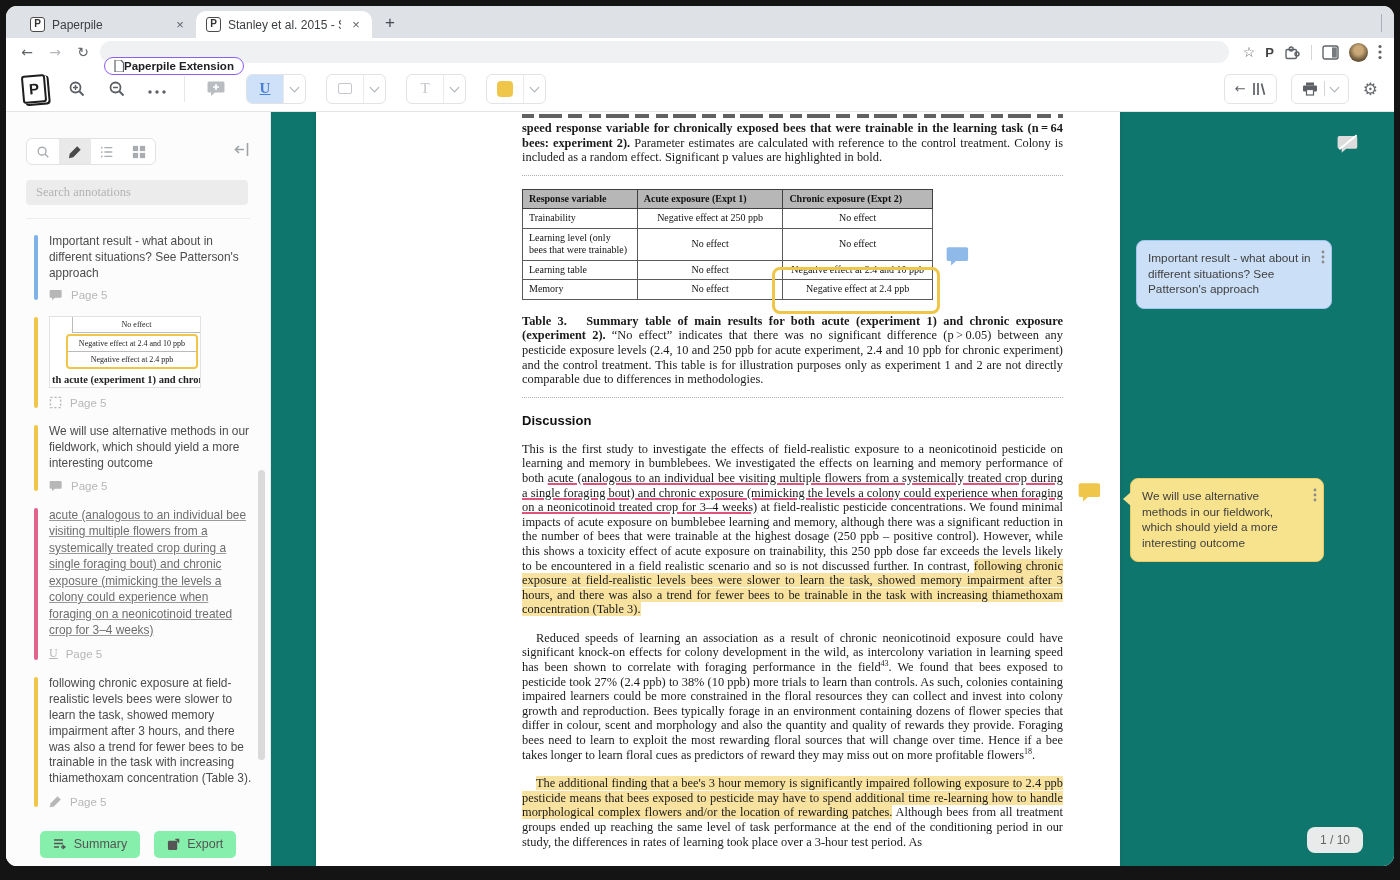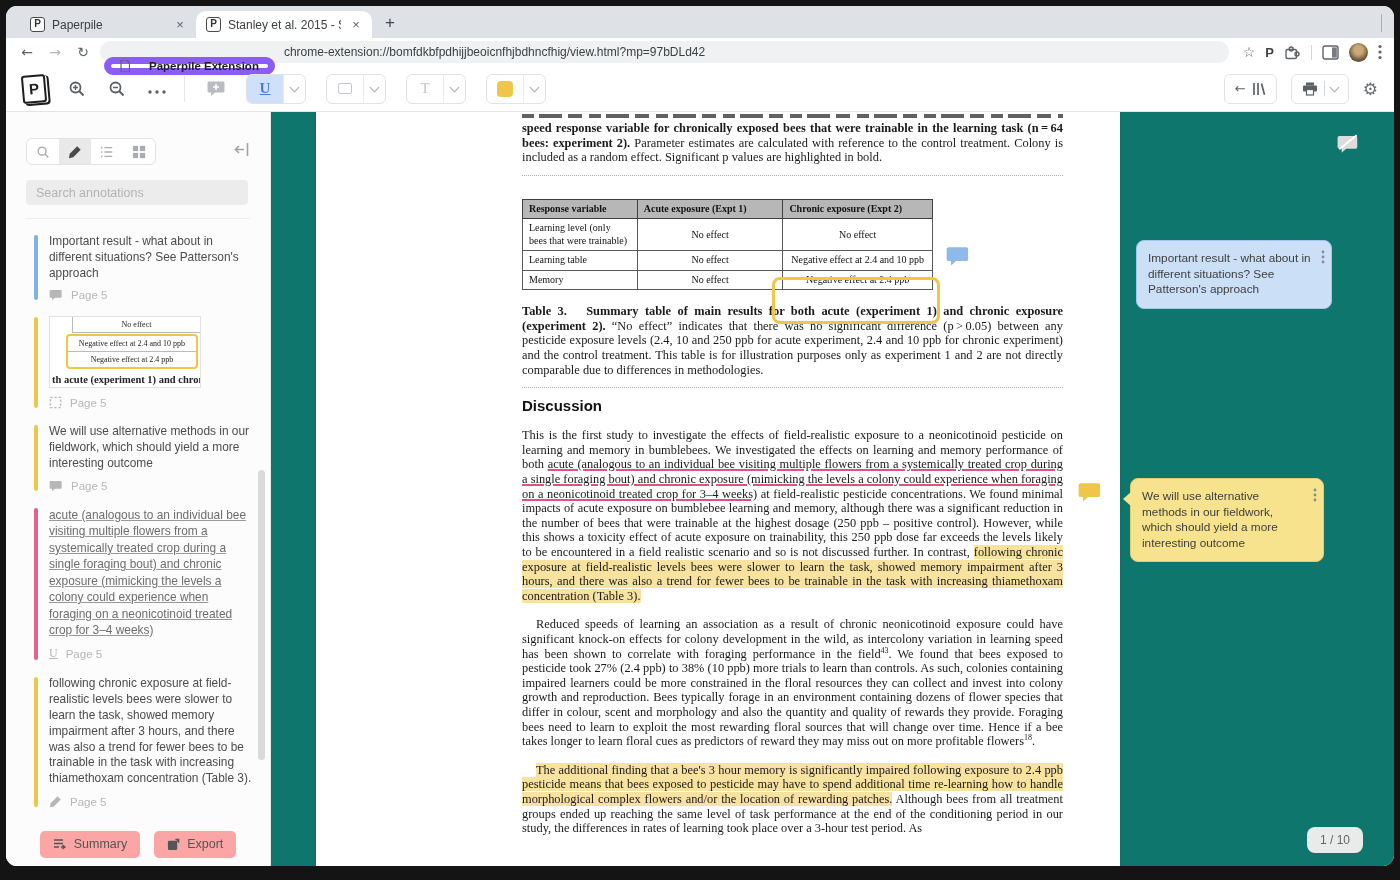--- a/index.html
+++ b/index.html
@@ -18,21 +18,21 @@
   .xic::before{content:"\00D7";}
   .newtab{width:24px;height:24px;margin:0 0 2px 6px;color:#454a50;font-size:17px;line-height:22px;text-align:center;}
   .newtab::before{content:"+";}
   .tabsearch{position:absolute;right:12px;top:8px;}
 
   
   .addrbar{height:28px;background:#fff;display:flex;align-items:center;padding:0 10px;gap:6px;}
   .nav-ic{width:22px;text-align:center;font-size:14px;color:#5f6368;font-family:"DejaVu Sans",sans-serif;}
   .nav-ic.dis{color:#b6b9bd;}
   .omnibox{flex:1;height:22px;background:#f0f1f2;border-radius:12px;display:flex;align-items:center;gap:9px;padding:0 4px 0 4px;min-width:0;}
-  .chip{height:18px;background:#fff;border:7px solid #8b5cf6;border-radius:10px;display:flex;align-items:center;gap:19px;padding:0 9px;margin-top:28px;}
+  .chip{height:18px;background:#fff;border:1px solid #8b5cf6;border-radius:10px;display:flex;align-items:center;gap:0;padding:0 9px;margin-top:28px;}
   .chip-txt{font-size:11.5px;font-weight:bold;color:#202124;white-space:nowrap;}
   .url{font-size:12px;color:#3c4043;white-space:nowrap;overflow:hidden;}
   .addr-right{display:flex;align-items:center;gap:10px;padding:0 2px 0 8px;}
   .star{font-family:"DejaVu Sans",sans-serif;font-size:14px;color:#5f6368;}
   .pbtn{font:bold 13px "Liberation Sans",sans-serif;color:#444;}
   .vdiv{width:1px;height:15px;background:#d4d6d9;}
   .avatar{width:19px;height:19px;border-radius:50%;background:radial-gradient(circle at 50% 38%,#caa878 28%,#74603f 62%,#382f22 100%);}
 
   
   .apptoolbar{height:46px;background:#fff;border-bottom:1px solid #e4e4e4;display:flex;align-items:center;padding:0 16px;}
@@ -60,58 +60,58 @@
   .main{position:absolute;top:106px;left:0;right:0;bottom:0;display:flex;}
 
   
   .sidebar{width:265px;min-width:265px;background:#fcfcfd;border-right:1px solid #e8e8e8;position:relative;overflow:hidden;}
   .sb-tools{margin:26px 20px 0;display:flex;align-items:center;}
   .seg{display:flex;border:1px solid #e2e2e2;border-radius:6px;overflow:hidden;height:27px;background:#fff;}
   .seg-item{width:32px;display:flex;align-items:center;justify-content:center;color:#a9adb2;}
   .seg-item.active{background:#e9e9e9;color:#4a4a4a;}
   .collapse{margin-left:auto;color:#9ea3a8;}
   .sb-search{display:block;margin:15px 20px 0;width:222px;height:25px;background:#ececec;border:none;border-radius:4px;padding:0 10px;
-    font-size:12.5px;color:#555;font-family:Liberation Sans, sans-serif;}
+    font-size:12.5px;color:#555;font-family:Liberation Serif, serif;}
   .sb-search::placeholder{color:#b3b3b3;}
   .sb-divider{margin:13px 20px 0;border-top:1px solid #ededed;}
   .card{position:relative;margin:15px 16px 0 28px;padding-left:15px;}
   .bar{position:absolute;left:0;top:1px;bottom:1px;width:4px;border-radius:2px;}
   .bar.blue{background:#7fb3e8;}.bar.yellow{background:#f0c64a;}.bar.pink{background:#e2638c;}
   .ctxt{font-size:11.9px;line-height:1.33;color:#4c4c4c;}
   .cquote{font-size:11.9px;line-height:1.38;color:#6e6e6e;text-decoration:underline;text-decoration-color:#999;}
   .cmeta{margin-top:8px;display:flex;align-items:center;gap:8px;color:#b7b7b7;font-size:11.5px;}
   .cmeta .mic{color:#b7b7b7;display:inline-flex;}
   .u-mic{font-family:"Liberation Serif",serif;font-size:12px;text-decoration:underline;color:#b7b7b7;}
   .thumb{width:152px;background:#fff;border:1px solid #e2e2e2;font-family:"Liberation Serif",serif;color:#222;}
   .th-row1{font-size:8px;text-align:center;border-bottom:1px solid #bbb;padding:3px 0;margin:0 0 0 22px;border-left:1px solid #bbb;}
   .th-ybox{border:2.5px solid #f0c64a;border-radius:4px;margin:1px 2px 1px 16px;}
   .th-r{font-size:8px;text-align:center;padding:3px 0;border-bottom:1px solid #bbb;}
   .th-r:last-child{border-bottom:none;}
   .th-cap{font-size:10.5px;font-weight:bold;white-space:nowrap;overflow:hidden;padding:4px 2px 2px 2px;}
   .sb-scroll{position:absolute;right:5px;top:358px;width:7px;height:290px;border-radius:4px;background:#dadada;}
   .sb-footer{position:absolute;left:0;right:0;bottom:0;height:44px;background:#fcfcfd;display:flex;align-items:center;justify-content:center;gap:14px;}
-  .sb-btn{display:flex;align-items:center;gap:7px;height:27px;padding:0 13px;border-radius:5px;background:#fca5a5;color:#555;font-size:12.5px;}
+  .sb-btn{display:flex;align-items:center;gap:7px;height:27px;padding:0 13px;border-radius:5px;background:#86efac;color:#555;font-size:12.5px;}
 
   
   .content{flex:1;background:#0f766e;position:relative;overflow:hidden;}
   .pdfpage{position:absolute;left:45px;top:0;width:804px;height:100%;background:#fff;box-shadow:0 1px 4px rgba(0,0,0,.13);}
   .pdf-inner{position:absolute;left:206px;top:0;width:541px;font-family:"Liberation Serif",serif;color:#1a1a1a;}
   .clipline{height:4px;margin-top:2px;opacity:.8;
     background:repeating-linear-gradient(90deg,#3a3a3a 0 12px,transparent 12px 17px,#3a3a3a 17px 40px,transparent 40px 46px,#3a3a3a 46px 60px,transparent 60px 67px);}
   .cap{font-size:12.4px;line-height:14.6px;text-align:justify;margin-top:3px;}
   .dotline{border:none;border-top:1.6px dotted #adadad;margin-top:10px;}
-  .tblwrap{position:relative;margin-top:23px;width:349px;}
+  .tblwrap{position:relative;margin-top:13px;width:349px;}
   .ptable{border-collapse:collapse;font-size:10px;line-height:1.25;width:411px;color:#111;}
   .ptable th{background:#b7b7b7;font-weight:bold;border:1px solid #3f3f3f;padding:3px 6px;text-align:left;}
   .ptable th+th{text-align:left;}
   .ptable td{border:1px solid #5a5a5a;padding:3px 6px;text-align:center;}
   .ptable td.c0{text-align:left;}
   .ylwbox{position:absolute;left:250px;top:78px;width:168px;height:47px;border:3px solid #f0c64a;border-radius:8px;}
   .note-bubble{position:absolute;}
-  .disc-h{font-family:"Liberation Sans",sans-serif;font-weight:bold;font-size:15px;color:#111;margin-top:9px;}
+  .disc-h{font-family:"Liberation Sans",sans-serif;font-weight:bold;font-size:13px;color:#111;margin-top:15px;}
   .body-p{font-size:12.4px;line-height:14.6px;text-align:justify;margin-top:14px;}
   .body-p.ind{text-indent:14px;}
   .hl{background:#f8e2a0;}
   .ulpink{text-decoration:underline;text-decoration-color:#e0537c;text-decoration-thickness:1.5px;}
   .sup{font-size:8px;vertical-align:super;line-height:0;}
 
   
   .note-card{position:absolute;border-radius:8px;padding:10px 20px 10px 11px;font-size:11.8px;line-height:1.32;color:#3f3f3f;}
   .note-blue{left:865px;top:128px;width:196px;background:#cbdff6;border:1px solid #a5c6ec;}
   .note-yellow{left:859px;top:366px;width:194px;background:#f7e28e;border:1px solid #e7cb67;}
@@ -145,21 +145,20 @@
     <span class="nav-ic">←</span>
     <span class="nav-ic dis">→</span>
     <span class="nav-ic">↻</span>
     <div class="omnibox">
       <span class="chip">
         <svg width="10" height="12" viewBox="0 0 10 12">
             <path d="M1 0 h6 l2.5 3 v9 h-8.5 z" fill="none" stroke="#5f6368" stroke-width="1.2"></path>
           </svg>
         <span class="chip-txt">Paperpile Extension</span>
       </span>
-      <span class="url">chrome-extension://bomfdkbfpdhijjbeoicnfhjbdhncfhig/view.html?mp=97bDLd42</span>
     </div>
     <div class="addr-right">
       <span class="star">☆</span>
       <span class="pbtn">P</span>
       <svg width="17" height="16" viewBox="0 0 17 16">
           <rect x="2" y="5.5" width="10.5" height="9" rx="1.5" fill="none" stroke="#5f6368" stroke-width="1.4"></rect>
           <circle cx="7.2" cy="5" r="2" fill="none" stroke="#5f6368" stroke-width="1.4"></circle>
           <circle cx="13" cy="10" r="2" fill="none" stroke="#5f6368" stroke-width="1.4"></circle>
         </svg>
       <span class="vdiv"></span>
@@ -418,20 +417,25 @@
                   <col style="width:150px">
                 </colgroup>
               <thead>
                 <tr>
                   <th>Response variable</th>
                   <th>Acute exposure (Expt 1)</th>
                   <th>Chronic exposure (Expt 2)</th>
                 </tr>
               </thead>
               <tbody>
+                <tr>
+                  <td class="c0">Trainability</td>
+                  <td>Negative effect at 250 ppb</td>
+                  <td>No effect</td>
+                </tr>
                 <tr>
                   <td class="c0">Learning level (only bees that were trainable)</td>
                   <td>No effect</td>
                   <td>No effect</td>
                 </tr>
                 <tr>
                   <td class="c0">Learning table</td>
                   <td>No effect</td>
                   <td>Negative effect at 2.4 and 10 ppb</td>
                 </tr>

